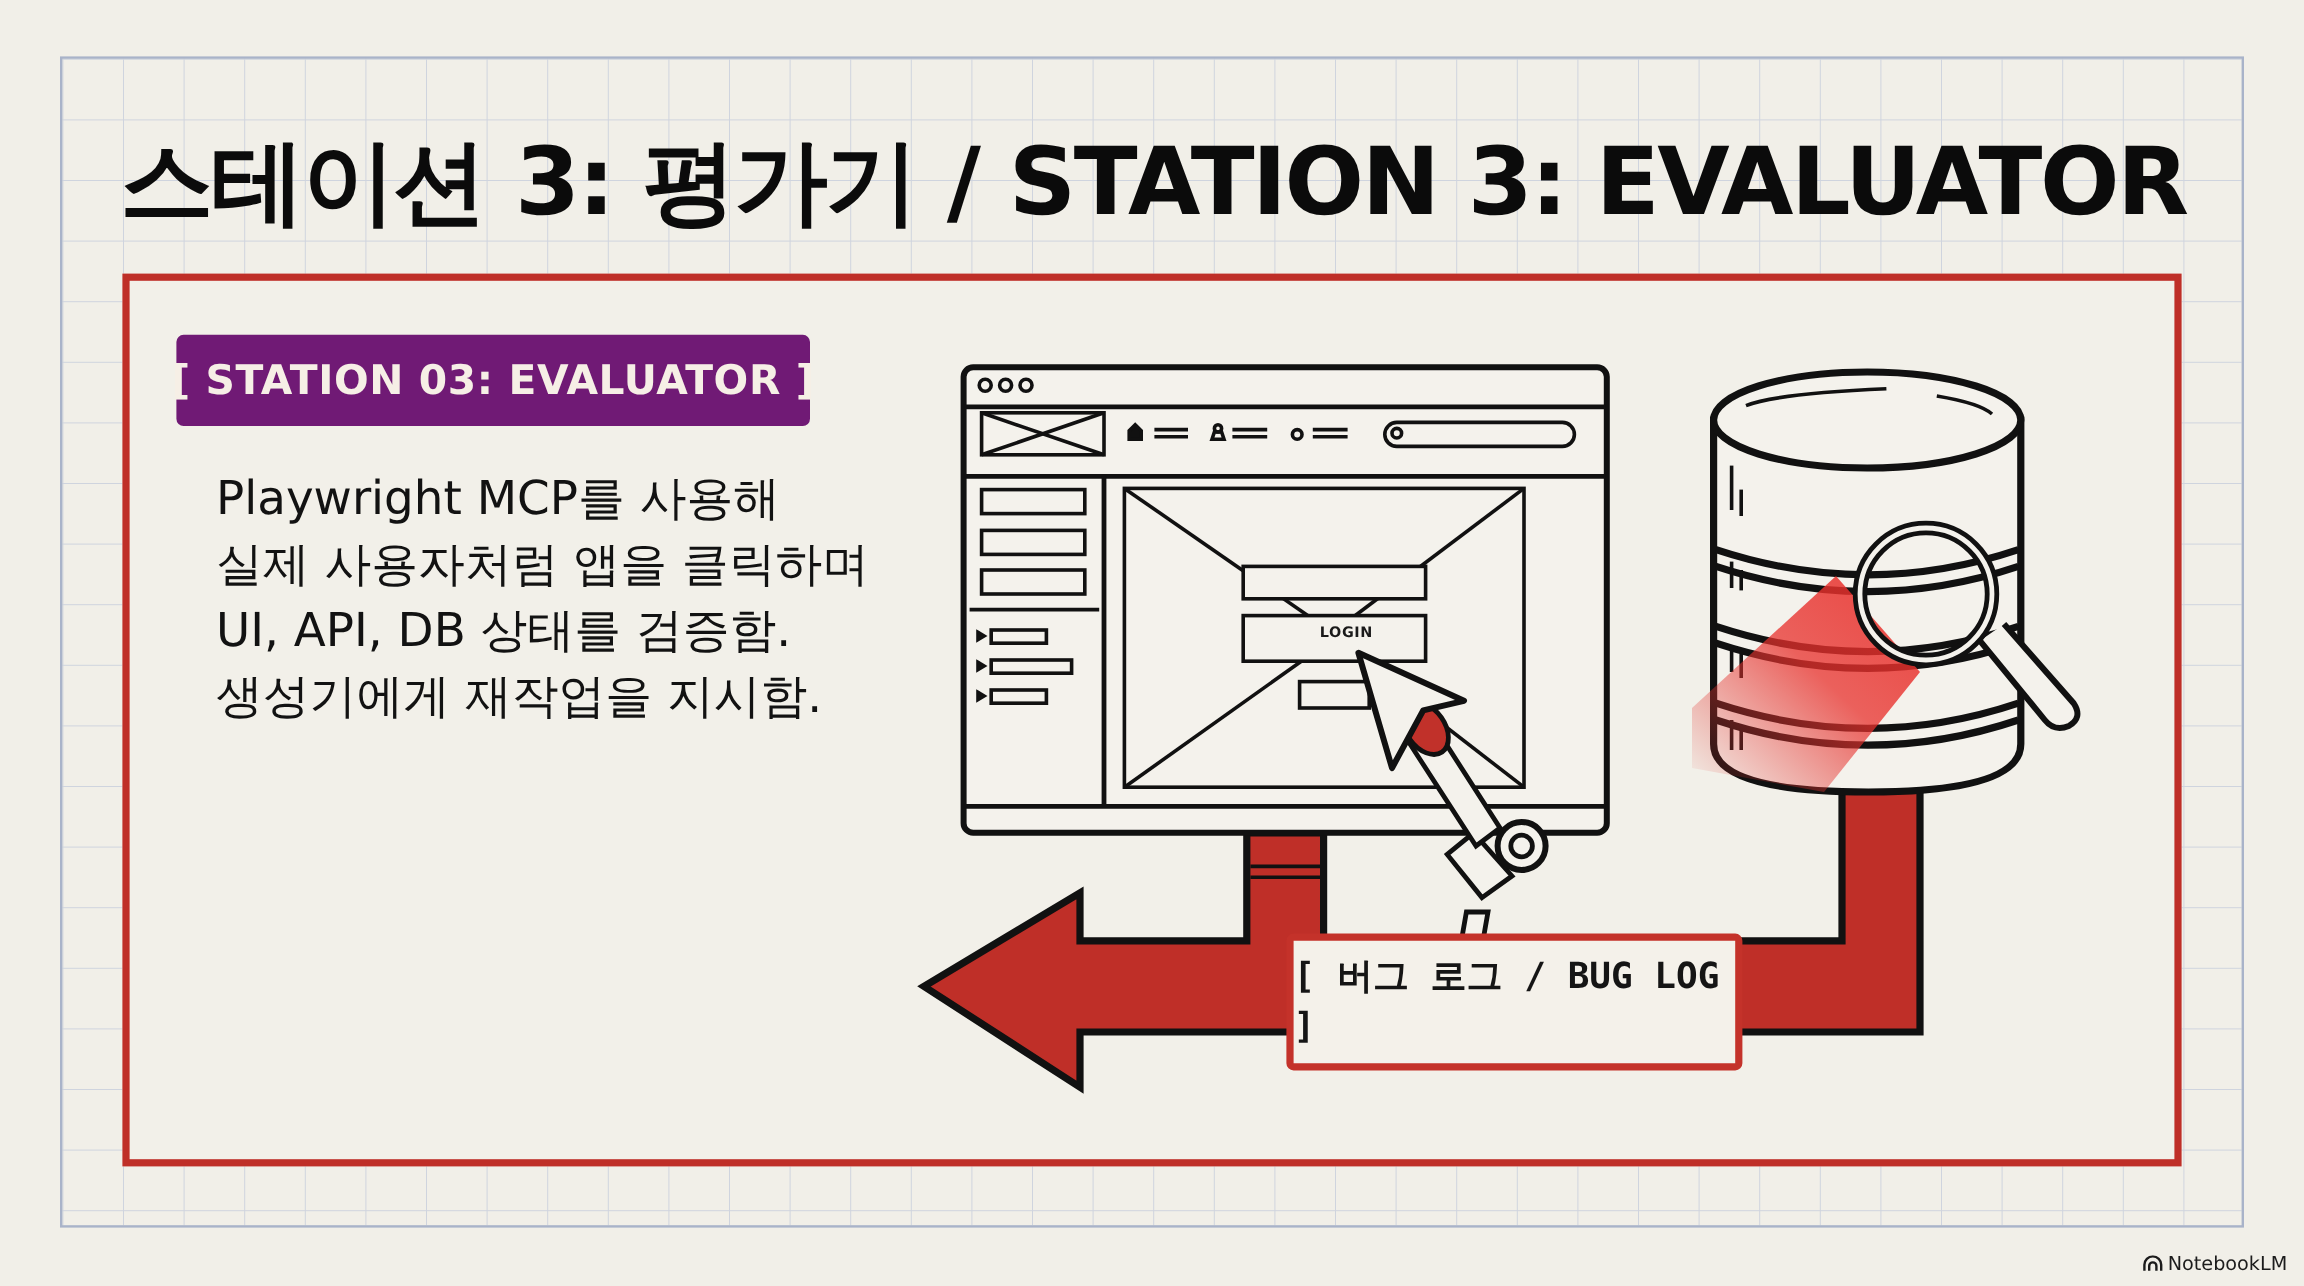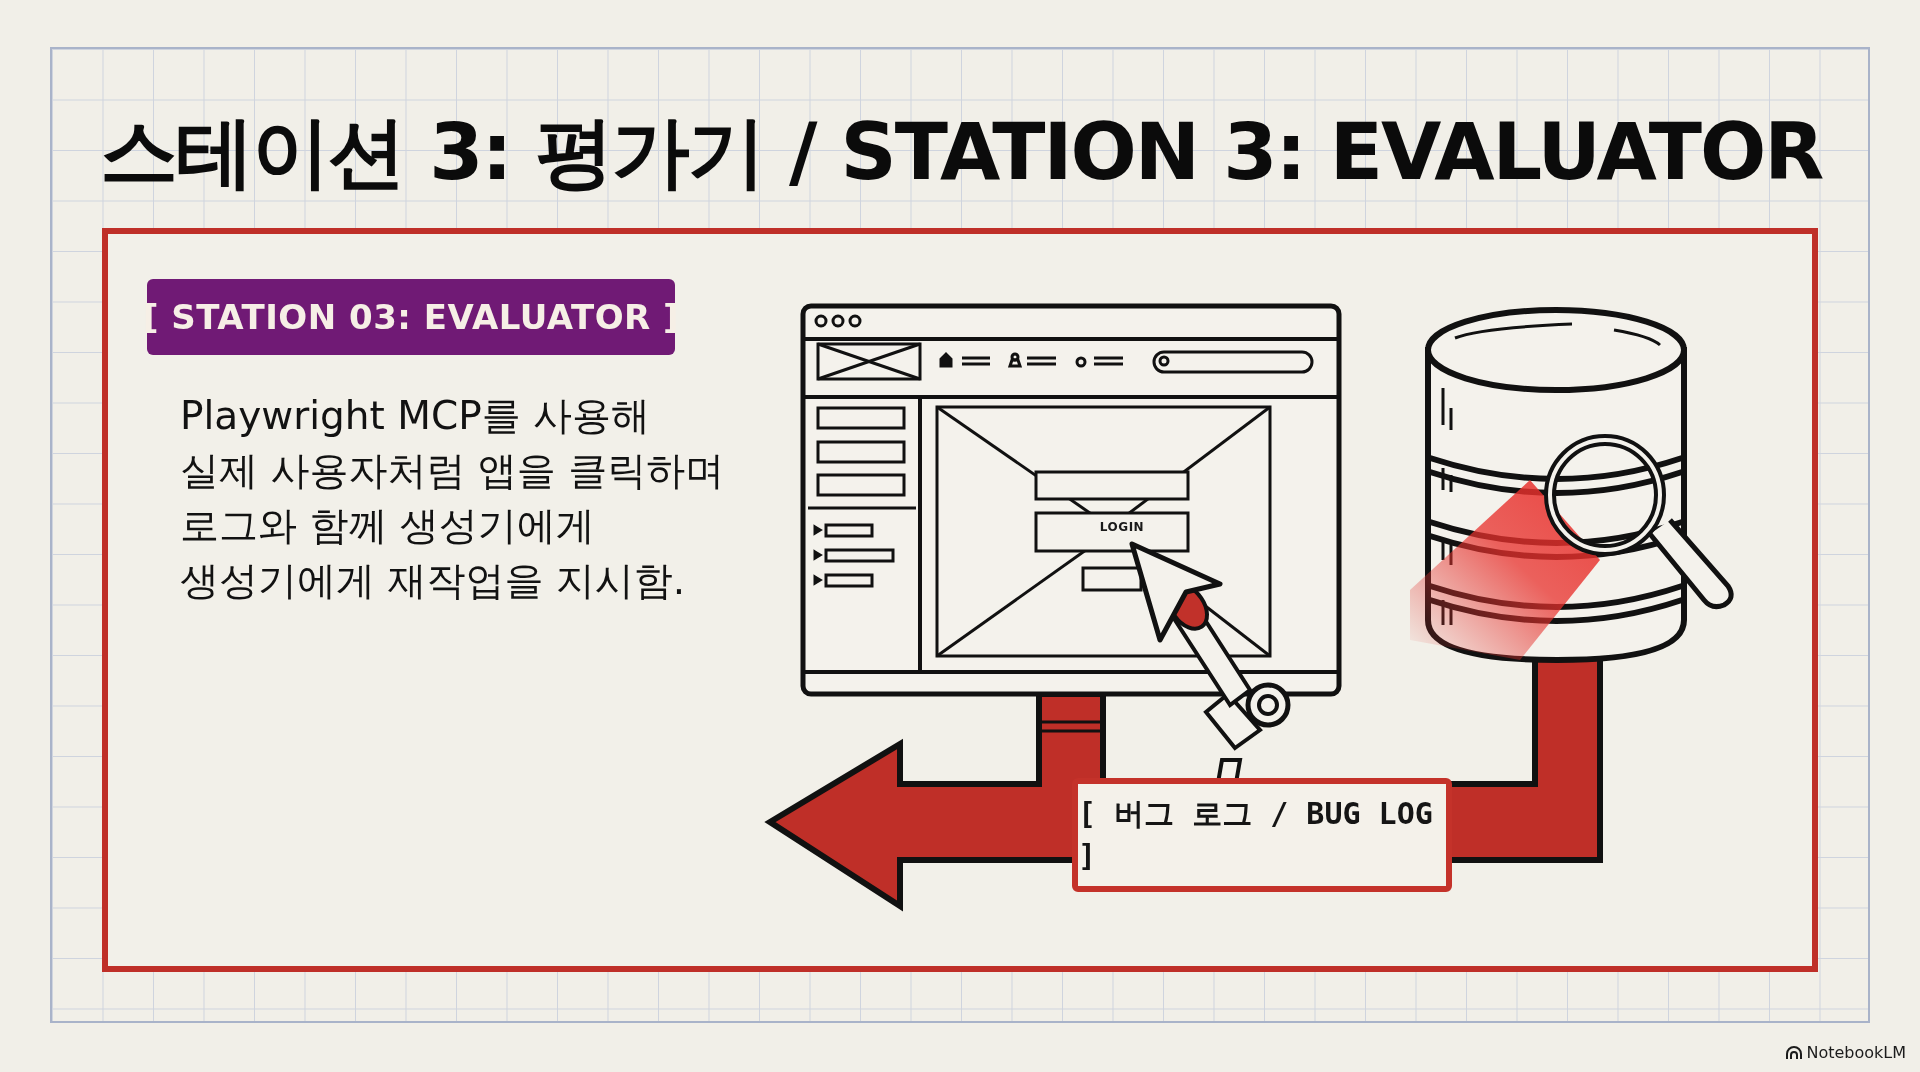--- a/index.html
+++ b/index.html
@@ -68,21 +68,21 @@
 
 <div class="page-title">스테이션 3: 평가기 / STATION 3: EVALUATOR</div>
 
 <div class="panel"></div>
 
 <div class="station-badge">[ STATION 03: EVALUATOR ]</div>
 
 <div class="description">
   <div>Playwright MCP를 사용해</div>
   <div>실제 사용자처럼 앱을 클릭하며</div>
-  <div>로그와 함께 생성기에게</div>
+  <div>UI, API, DB 상태를 검증함.</div>
   <div>생성기에게 재작업을 지시함.</div>
 </div>
 
 <svg class="illustration" viewBox="0 0 1920 1072">
   <defs>
     <linearGradient id="beam" x1="0" y1="1" x2="1" y2="0">
       <stop offset="0" stop-color="#e03a35" stop-opacity="0"></stop>
       <stop offset="0.55" stop-color="#e8302c" stop-opacity="0.75"></stop>
       <stop offset="1" stop-color="#e8302c" stop-opacity="0.9"></stop>
     </linearGradient>

